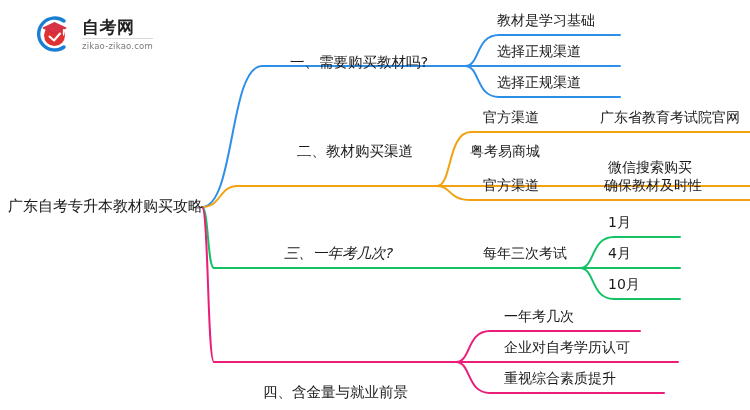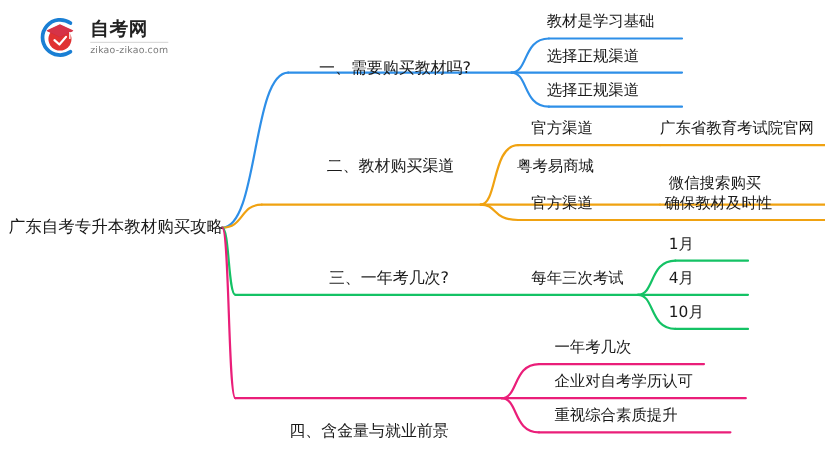--- a/index.html
+++ b/index.html
@@ -142,21 +142,21 @@
       <div class="mm-label lvl-2" style="left: 497px; top: 13px;">教材是学习基础</div>
       <div class="mm-label lvl-2" style="left: 497px; top: 44px;">选择正规渠道</div>
       <div class="mm-label lvl-2" style="left: 497px; top: 75px; text-align: right;">选择正规渠道</div>
       <div class="mm-label lvl-1" style="left: 297px; top: 144px;">二、教材购买渠道</div>
       <div class="mm-label lvl-2" style="left: 483px; top: 110px;">官方渠道</div>
       <div class="mm-label lvl-3" style="left: 600px; top: 110px;">广东省教育考试院官网</div>
       <div class="mm-label lvl-2" style="left: 470px; top: 144px;">粤考易商城</div>
       <div class="mm-label lvl-3" style="left: 608px; top: 144px; margin-top: 16px;">微信搜索购买</div>
       <div class="mm-label lvl-2" style="left: 483px; top: 178px;">官方渠道</div>
       <div class="mm-label lvl-3" style="left: 604px; top: 178px;">确保教材及时性</div>
-      <div class="mm-label lvl-1" style="left: 299px; top: 246px;">三、一年考几次?</div>
+      <div class="mm-label lvl-1" style="left: 284px; top: 246px; font-style: italic;">三、一年考几次?</div>
       <div class="mm-label lvl-2" style="left: 483px; top: 246px;">每年三次考试</div>
       <div class="mm-label lvl-2" style="left: 608px; top: 215px;">1月</div>
       <div class="mm-label lvl-2" style="left: 608px; top: 246px;">4月</div>
       <div class="mm-label lvl-2" style="left: 608px; top: 277px;">10月</div>
       <div class="mm-label lvl-1" style="left: 263px; top: 340px; margin-top: 45px;">四、含金量与就业前景</div>
       <div class="mm-label lvl-2" style="left: 504px; top: 309px;">一年考几次</div>
       <div class="mm-label lvl-2" style="left: 504px; top: 340px;">企业对自考学历认可</div>
       <div class="mm-label lvl-2" style="left: 504px; top: 371px;">重视综合素质提升</div>
     </div>
 </div>

